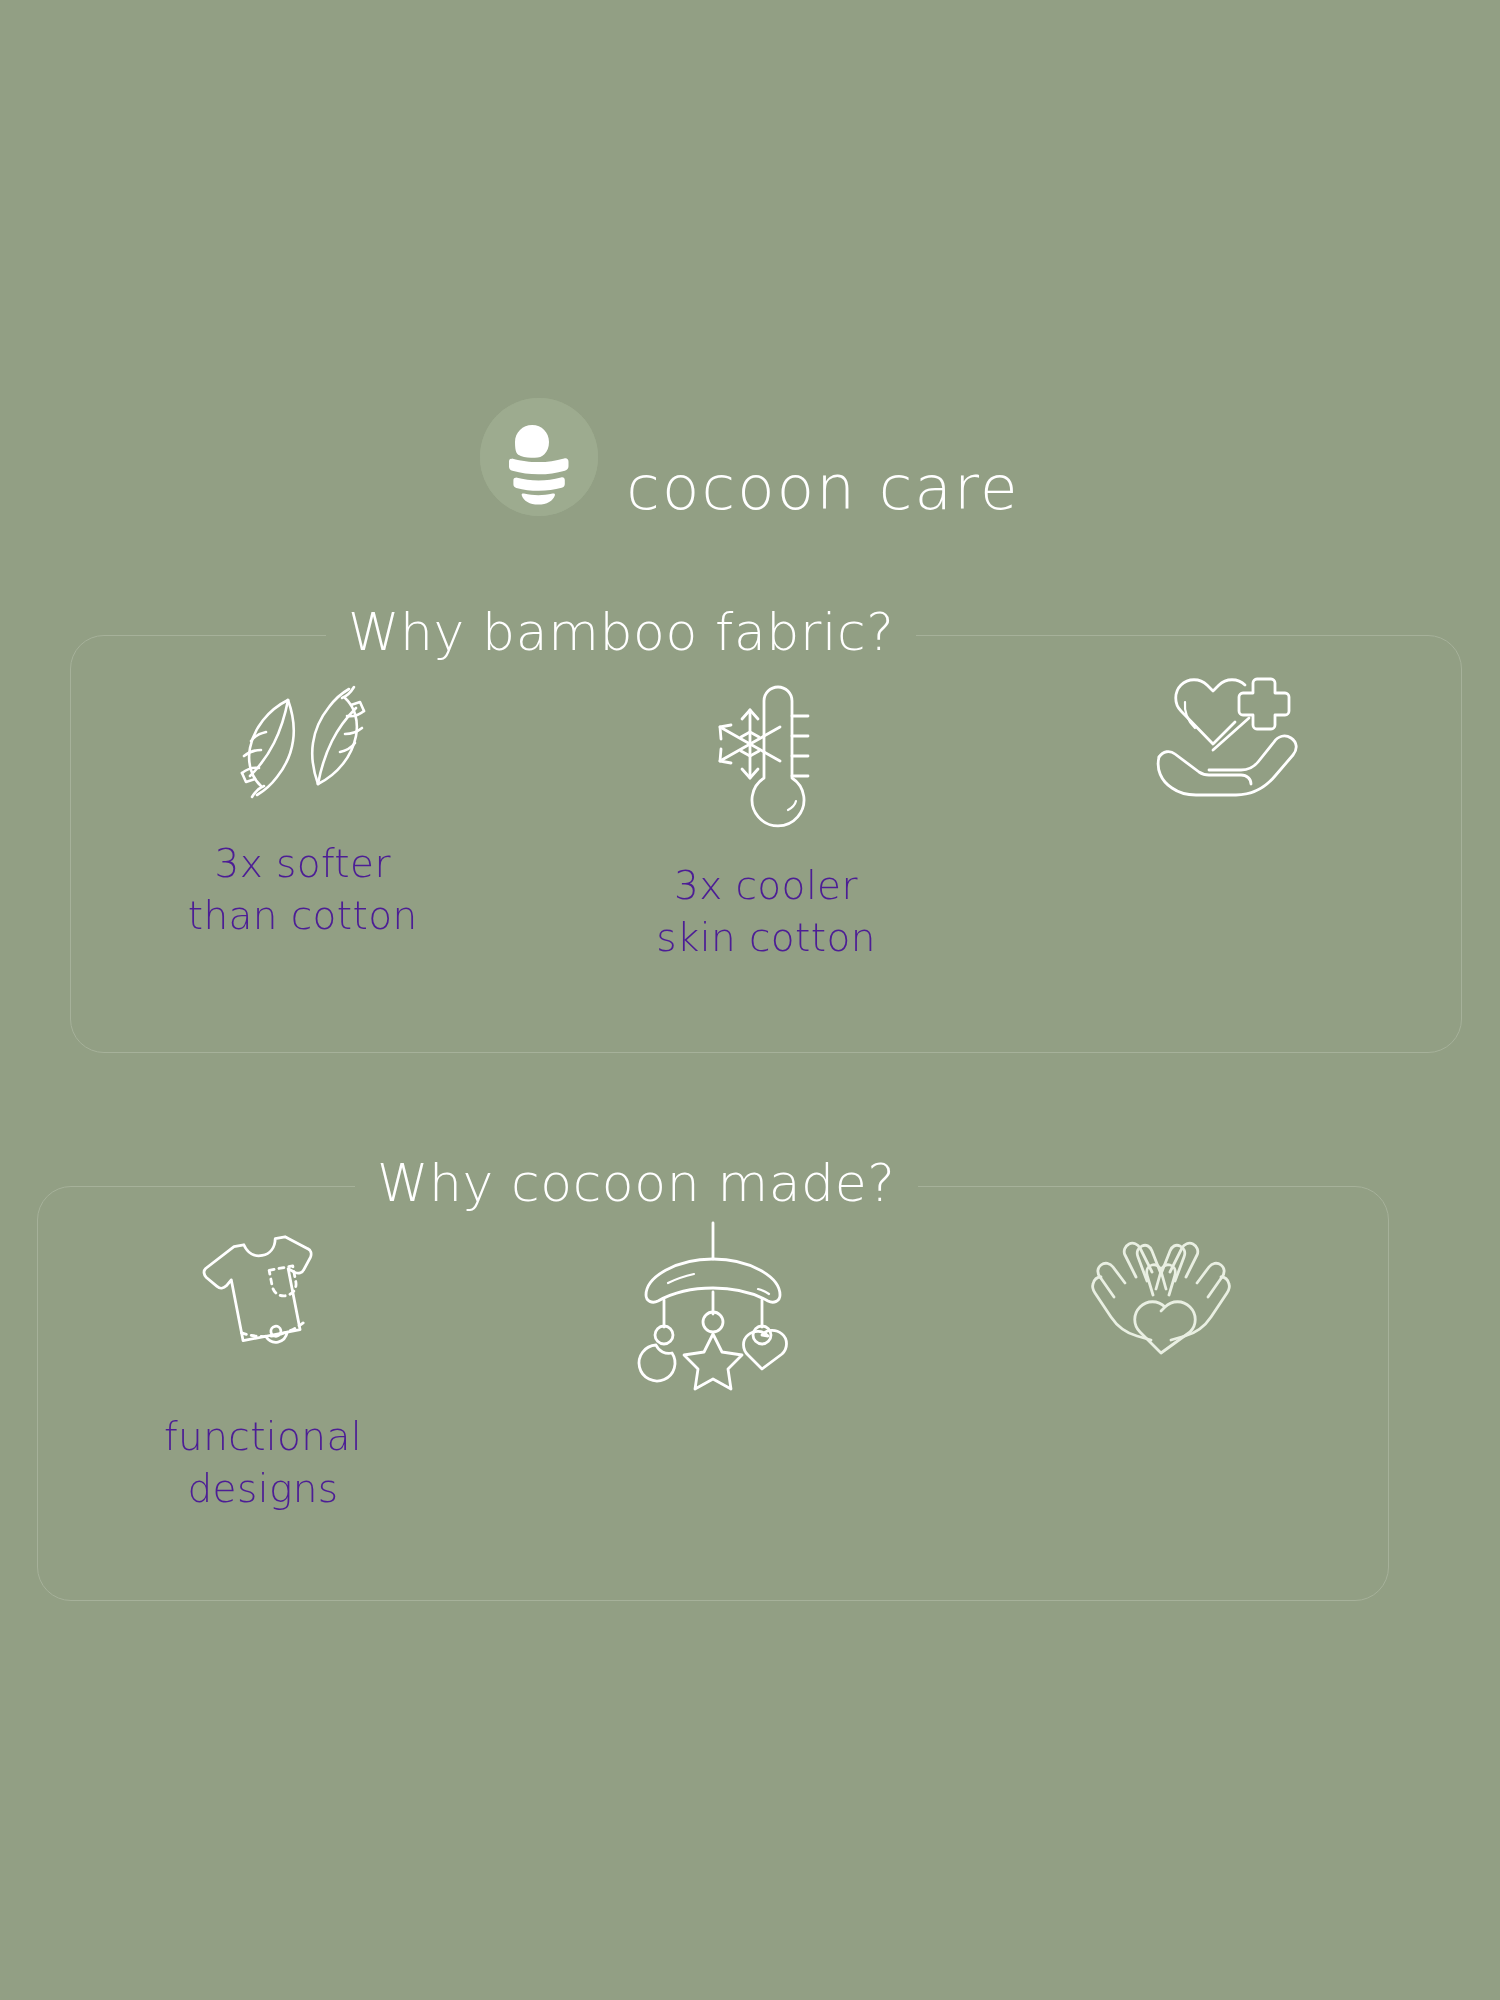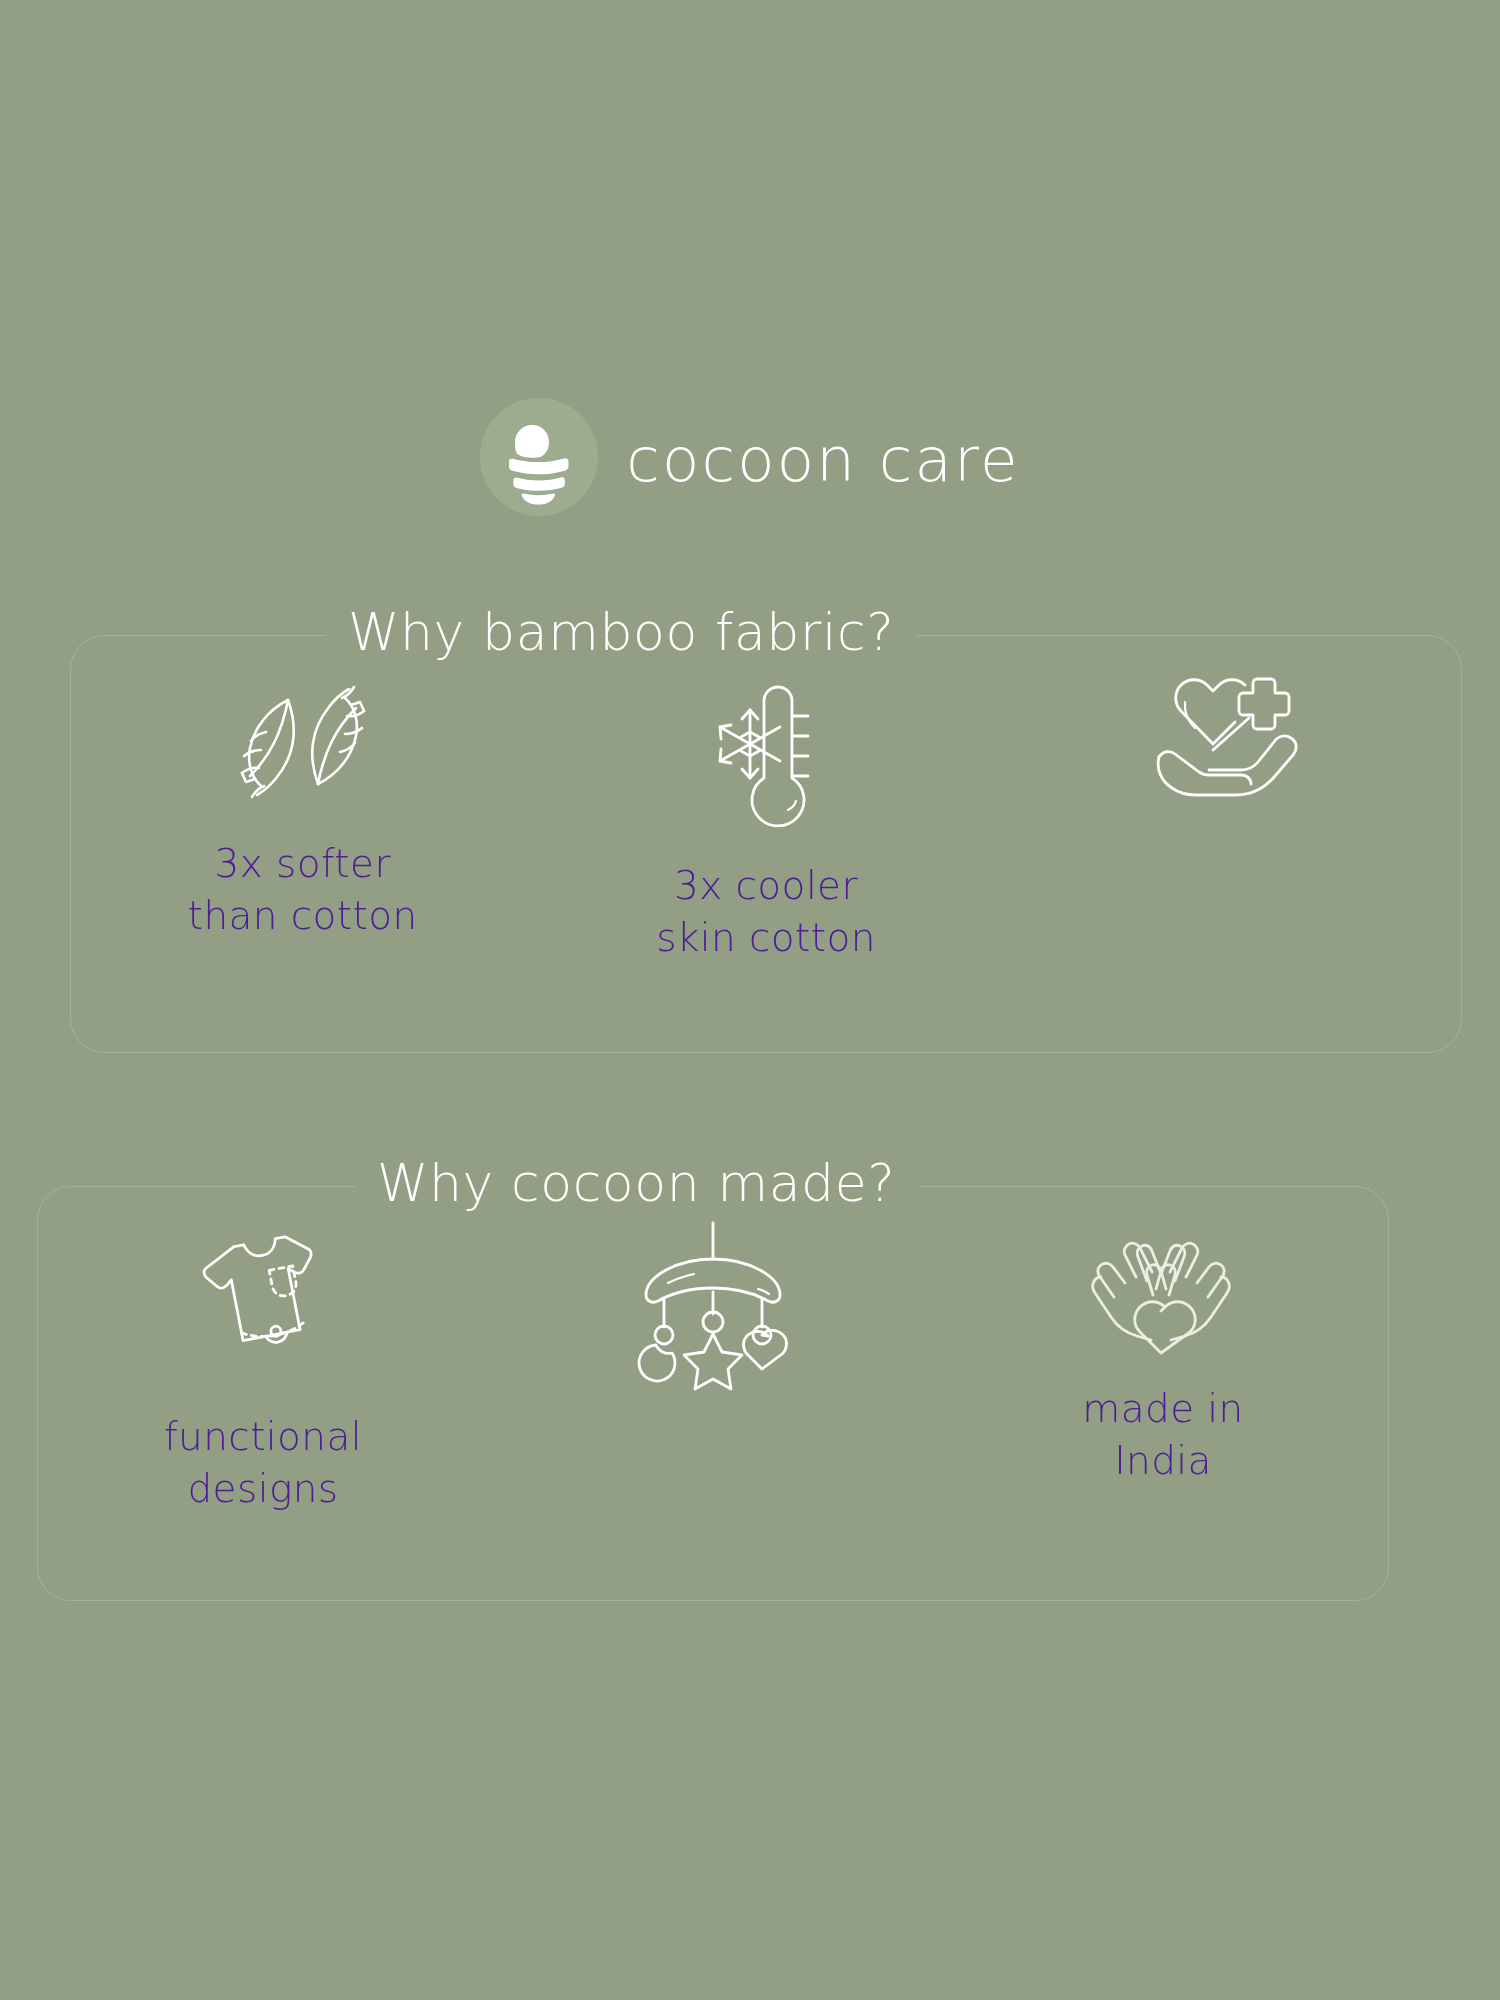--- a/index.html
+++ b/index.html
@@ -23,21 +23,21 @@
     position: relative;
   }
 
   
   .brand {
     position: absolute;
     top: 398px;
     left: 0;
     width: 1500px;
     display: flex;
-    align-items: center;
+    align-items: flex-end;
     justify-content: center;
     gap: 28px;
   }
 
   .brand-mark {
     width: 118px;
     height: 118px;
     border-radius: 50%;
     background: #9dab8f;
     display: block;
@@ -306,20 +306,18 @@
 
             <path d="M78 60l6-20c1-5-1-9-5-10s-8 1-9 6l-5 18"></path>
             <path d="M84 46l9-24c2-5 0-9-4-11s-8 0-10 5l-9 23"></path>
             <path d="M95 42l11-22c2-4 0-9-4-11s-9 0-11 4L79 37"></path>
             <path d="M106 48l12-16c3-4 8-5 12-2s4 8 1 12l-14 20"></path>
             <path d="M130 42c4 0 7 3 8 7 1 3 0 6-2 9l-16 24c-6 9-15 16-26 19l-14 4"></path>
 
             <path d="M70 118L49 97c-7-7-7-18 0-25s18-7 25 0l-4 4 4-4c7-7 18-7 25 0s7 18 0 25z"></path>
           </svg>
         </span>
-        <span class="feature-label">made in
-India</span>
       </div>
 
     </div>
   </div>
 
 </div>
 
 </body></html>

